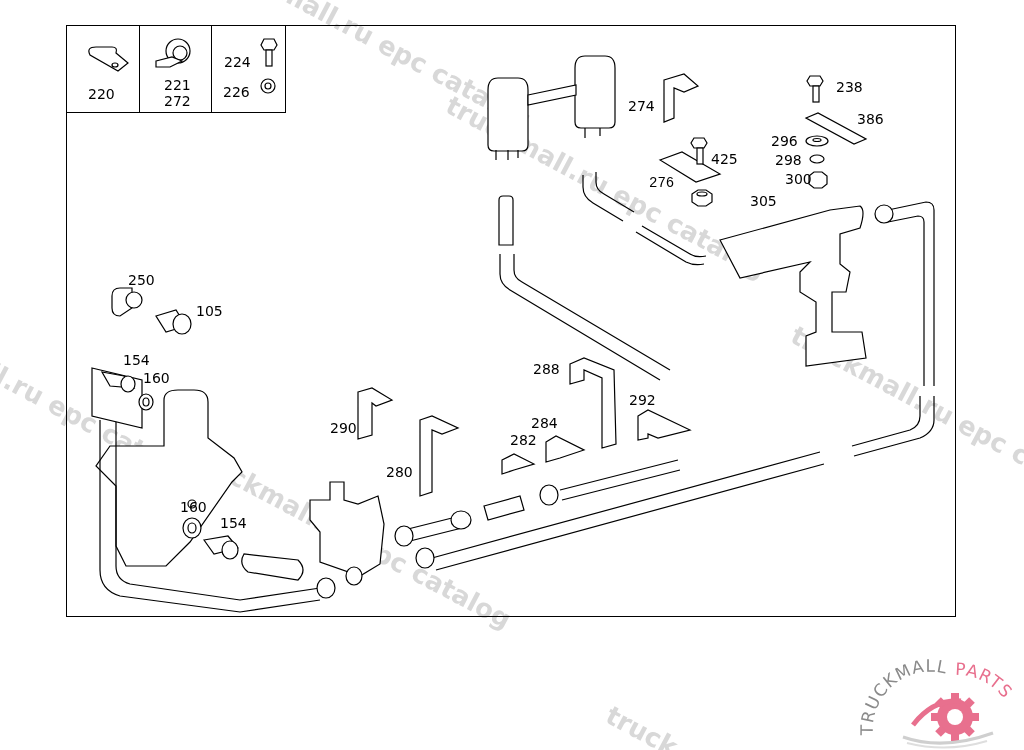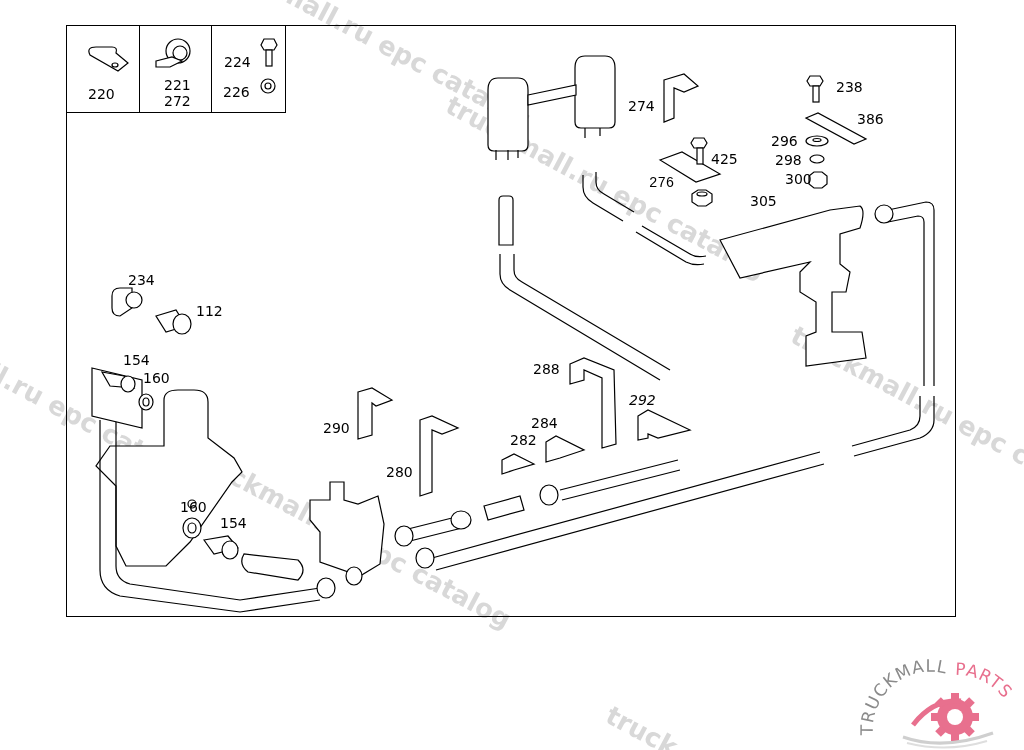--- a/index.html
+++ b/index.html
@@ -157,38 +157,38 @@
     </g>
 
     <g>
       <path class="p" d="M310 500 l20 0 l0 -18 l14 0 l0 18 l14 4 l20 -8 l6 28 l-4 40 l-20 12 l-40 -14 l0 -30 l-10 -12 z"></path>
     </g>
     <path class="p" d="M244 554 q-6 10 4 18 l50 8 q10 -10 0 -20 z"></path>
     <ellipse class="p" cx="326" cy="588" rx="9" ry="10"></ellipse>
     <ellipse class="p" cx="354" cy="576" rx="8" ry="9"></ellipse>
   </svg>
 
-  <span class="lbl" style="left:128px; top:273px;">234</span>
-  <span class="lbl" style="left:196px; top:304px;">112</span>
+  <span class="lbl" style="left:128px; top:273px;">250</span>
+  <span class="lbl" style="left:196px; top:304px;">105</span>
   <span class="lbl" style="left:123px; top:353px;">154</span>
   <span class="lbl" style="left:143px; top:371px;">160</span>
   <span class="lbl" style="left:180px; top:500px;">160</span>
   <span class="lbl" style="left:220px; top:516px;">154</span>
   <span class="lbl" style="left:628px; top:99px;text-align:center;">274</span>
   <span class="lbl" style="left:711px; top:152px;">425</span>
   <span class="lbl" style="left:649px; top:176px;font-family:Liberation Mono, monospace;">276</span>
   <span class="lbl" style="left:713px; top:194px;margin-left:37px;">305</span>
   <span class="lbl" style="left:836px; top:80px;">238</span>
   <span class="lbl" style="left:857px; top:112px;">386</span>
   <span class="lbl" style="left:771px; top:134px;">296</span>
   <span class="lbl" style="left:775px; top:153px;">298</span>
   <span class="lbl" style="left:785px; top:172px;">300</span>
   <span class="lbl" style="left:533px; top:362px;">288</span>
-  <span class="lbl" style="left:629px; top:393px;font-style:italic;">292</span>
-  <span class="lbl" style="left:323px; top:421px;">290</span>
+  <span class="lbl" style="left:629px; top:393px;">292</span>
+  <span class="lbl" style="left:330px; top:421px;">290</span>
   <span class="lbl" style="left:531px; top:416px;">284</span>
   <span class="lbl" style="left:490px; top:433px;margin-left:20px;">282</span>
   <span class="lbl" style="left:386px; top:465px;">280</span>
 
   <div style="position:absolute; left:855px; top:655px; width:165px; height:95px;">
     <svg width="165" height="95">
       <defs>
         <path id="arcL" d="M18 80 A58 58 0 0 1 100 22"></path>
         <path id="arcR" d="M100 20 A58 58 0 0 1 160 78"></path>
       </defs>

